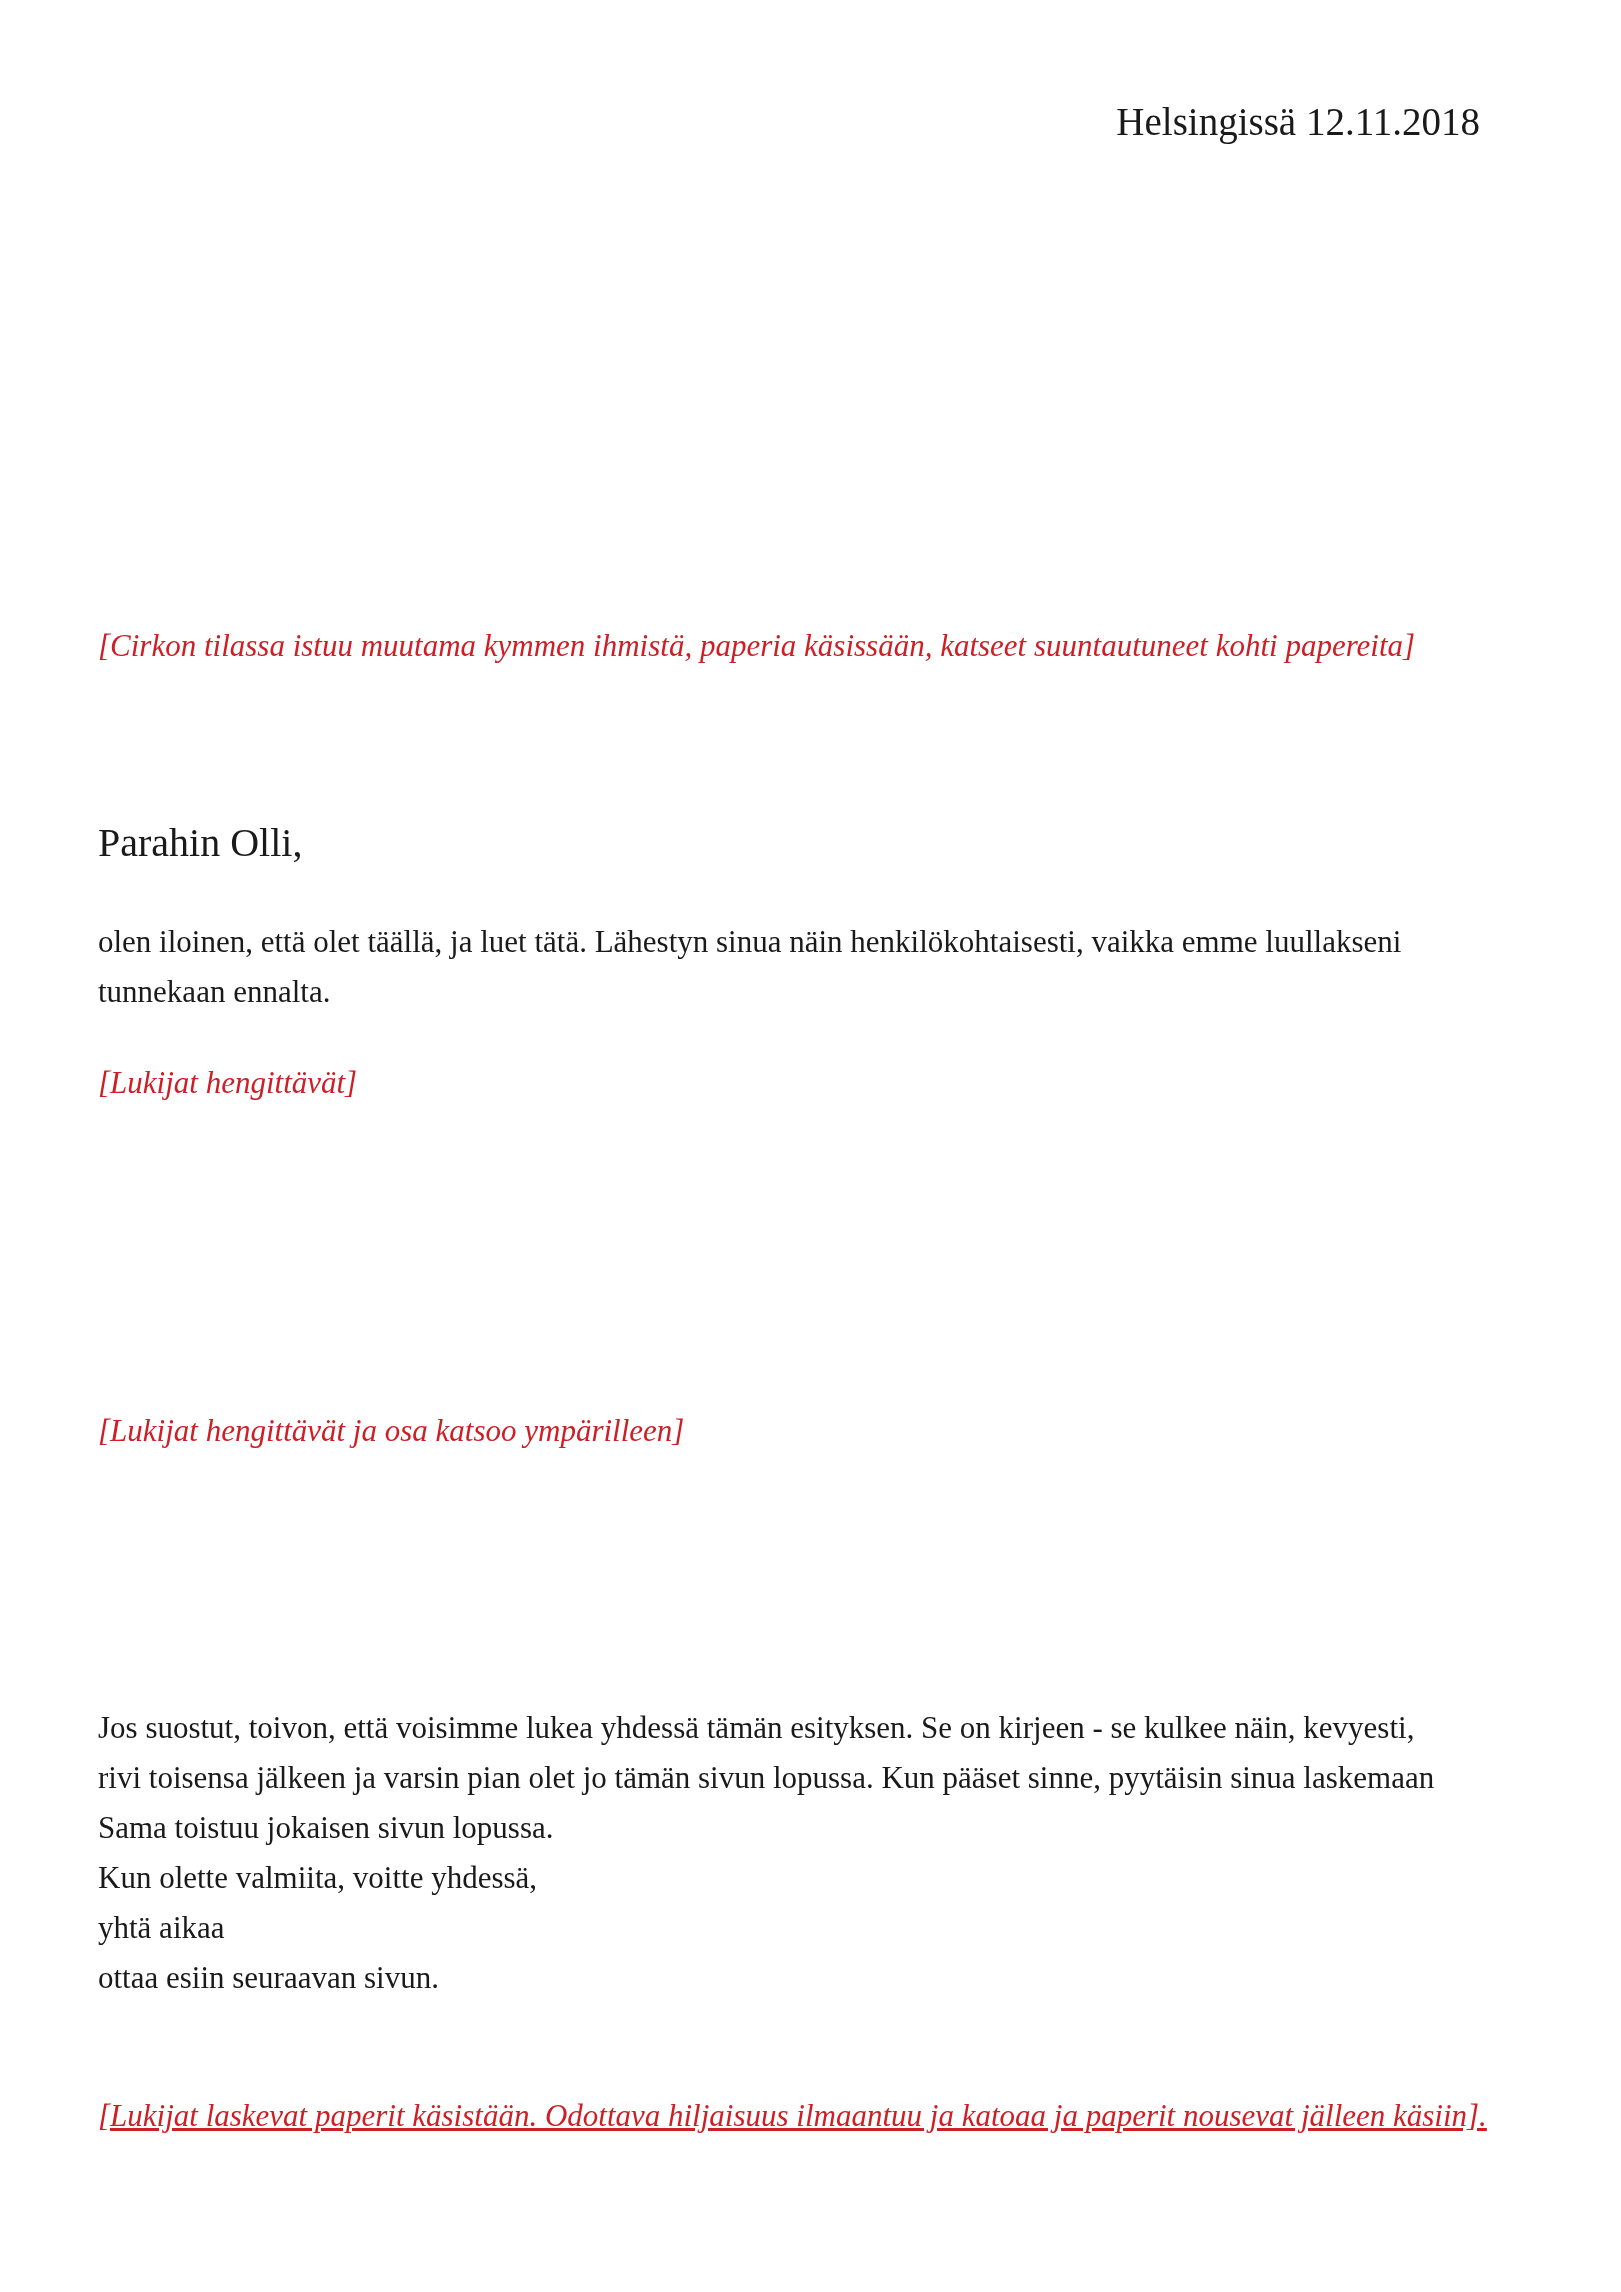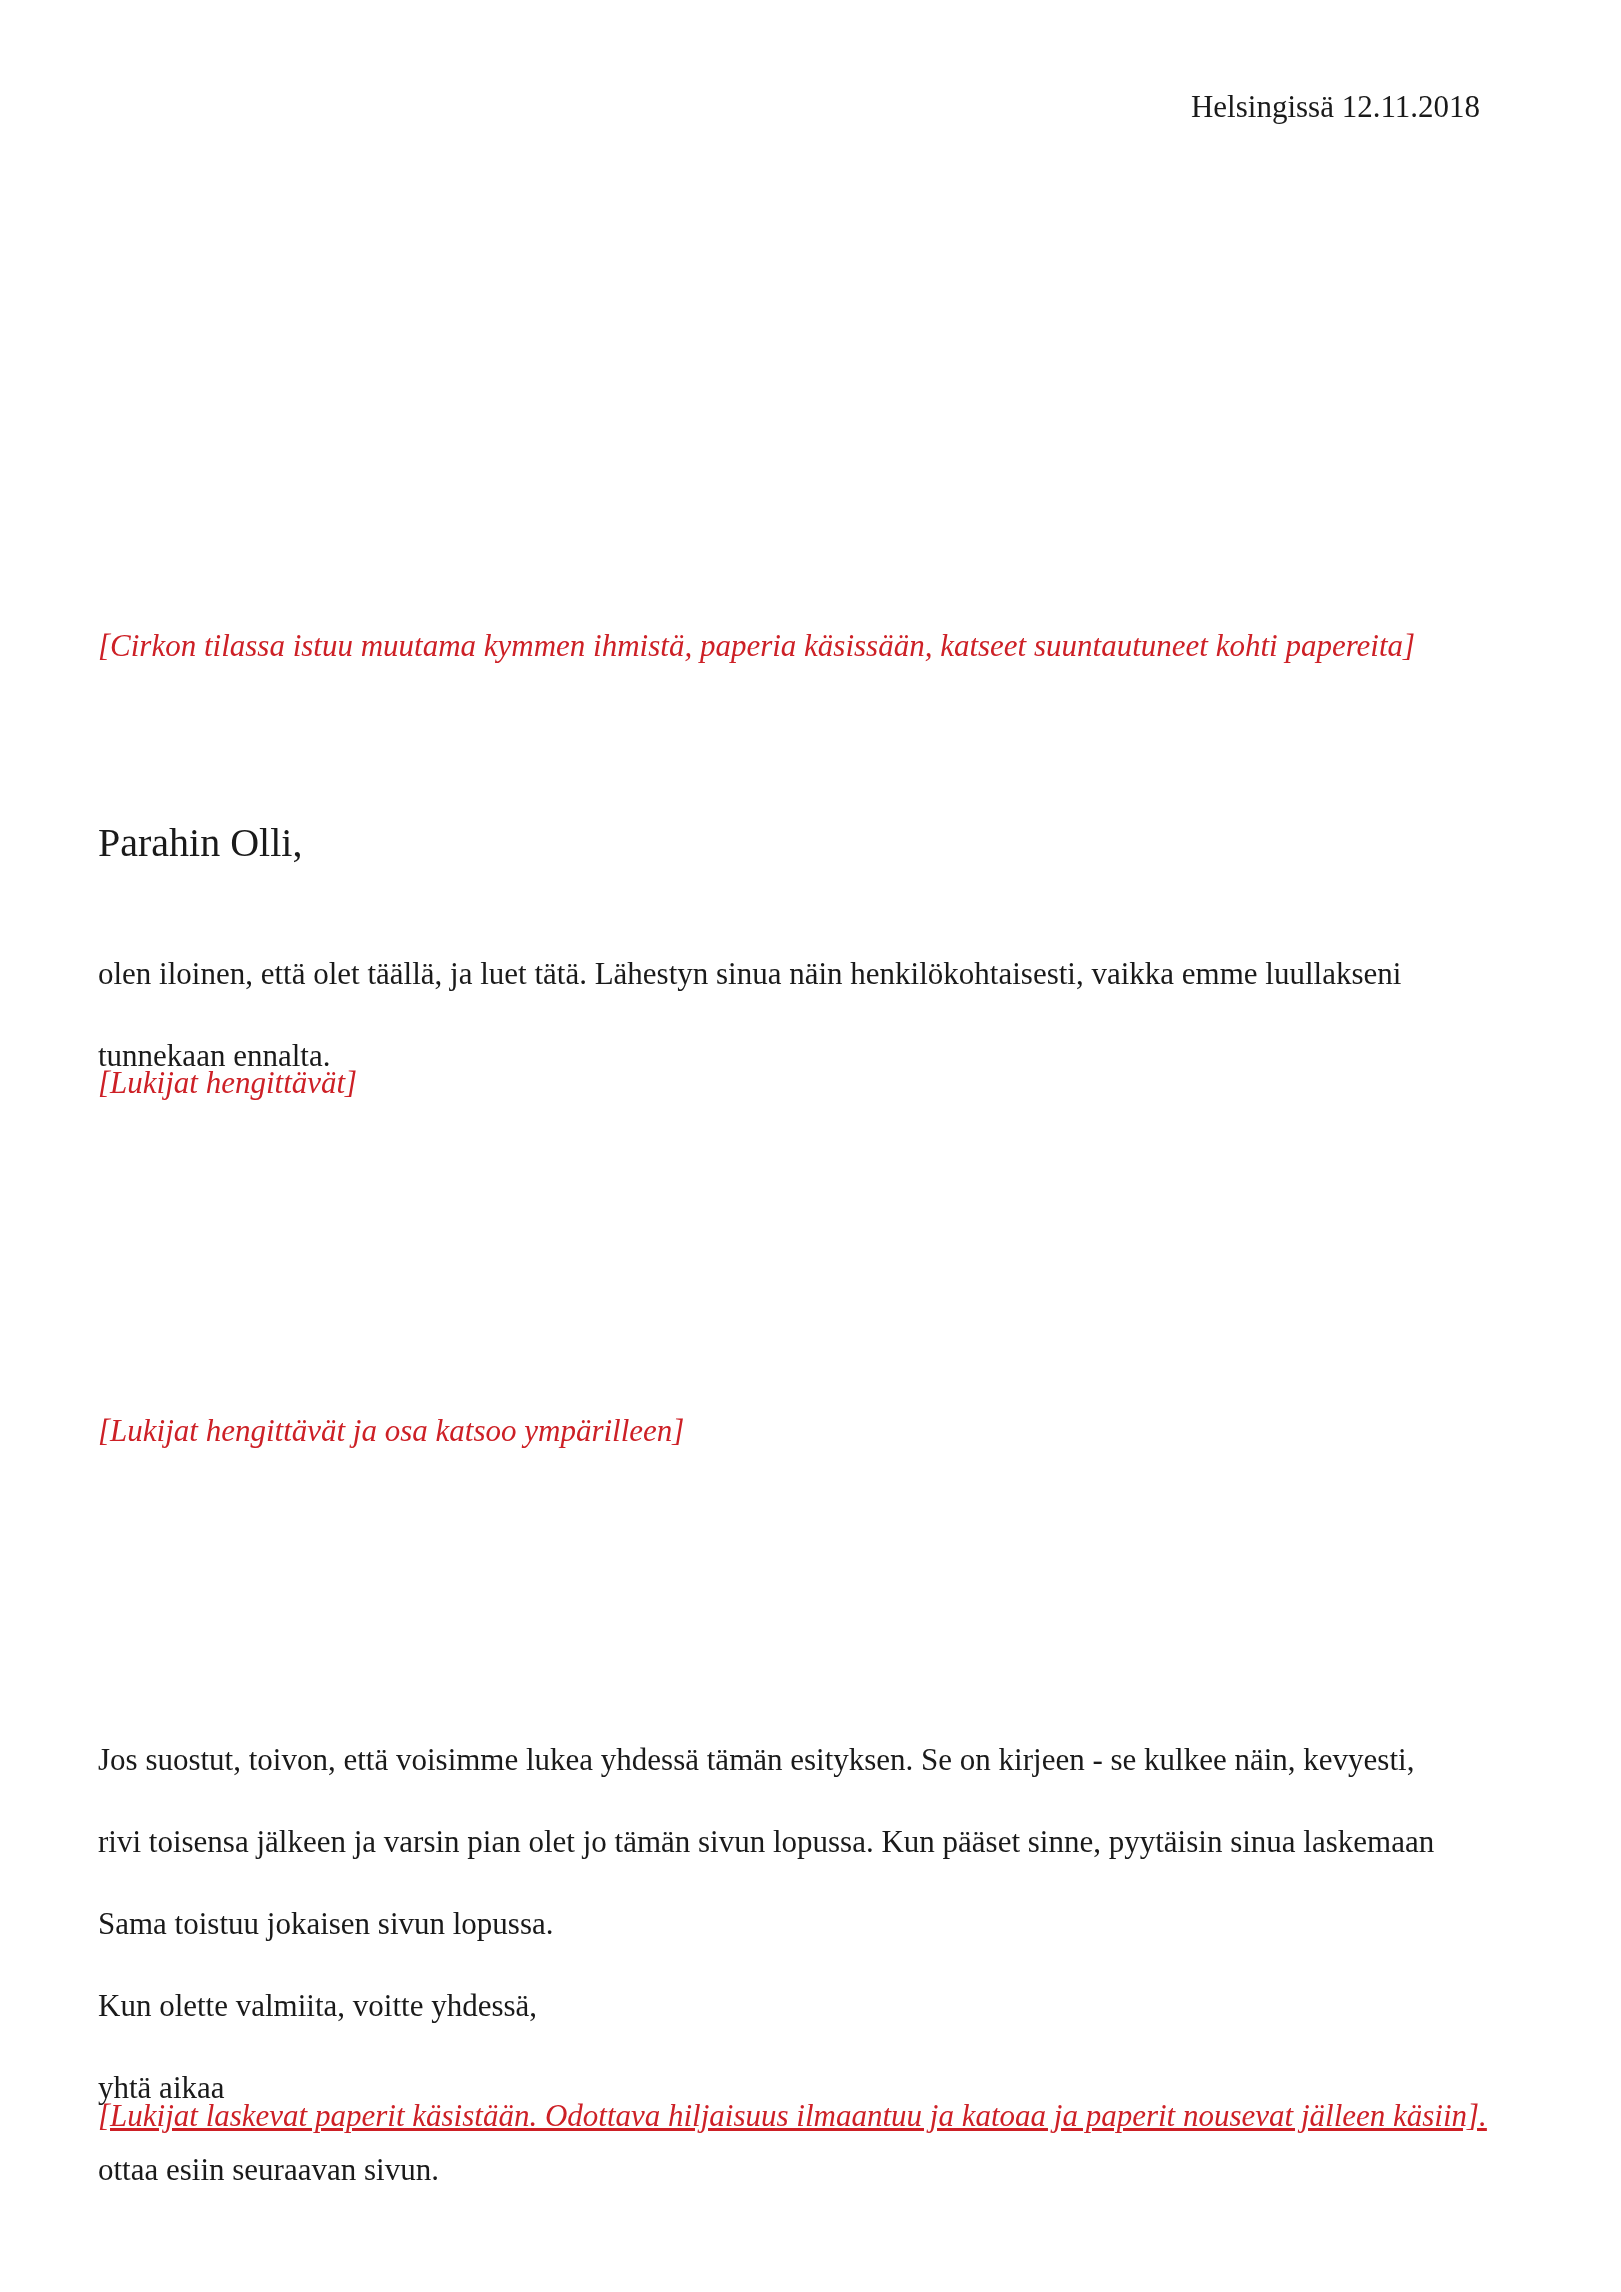--- a/index.html
+++ b/index.html
@@ -13,23 +13,23 @@
     width: 1621px;
     height: 2293px;
     margin: 0 auto;
     background: var(--page-background, #ffffff);
     font-family: "Liberation Serif", "DejaVu Serif", serif;
     color: var(--body-text, #1a1a1a);
     overflow: hidden;
   }
   .dateline {
     position: absolute;
-    top: 87px;
+    top: 102px;
     right: 141px;
-    font-size: 31px;
+    font-size: 39px;
     line-height: 39px;
     white-space: nowrap;
   }
   .stage-direction {
     position: absolute;
     left: 98px;
     font-size: 31px;
     line-height: 43px;
     font-style: italic;
     color: var(--stage-direction-red, #cd2026);
@@ -46,21 +46,21 @@
     top: 823px;
     font-size: 40px;
     line-height: 39px;
   }
   .paragraph {
     position: absolute;
     left: 98px;
     font-size: 31px;
     line-height: 50px;
   }
-  .paragraph .line { white-space: nowrap; margin-top: 32px; }
+  .paragraph .line { white-space: nowrap; }
   .para-1 { top: 917px; }
   .para-2 { top: 1211px; }
   .para-3 { top: 1703px; }
 </style>
 </head>
 <body>
 
 <div class="page">
 
   <div class="dateline">Helsingissä 12.11.2018</div>

